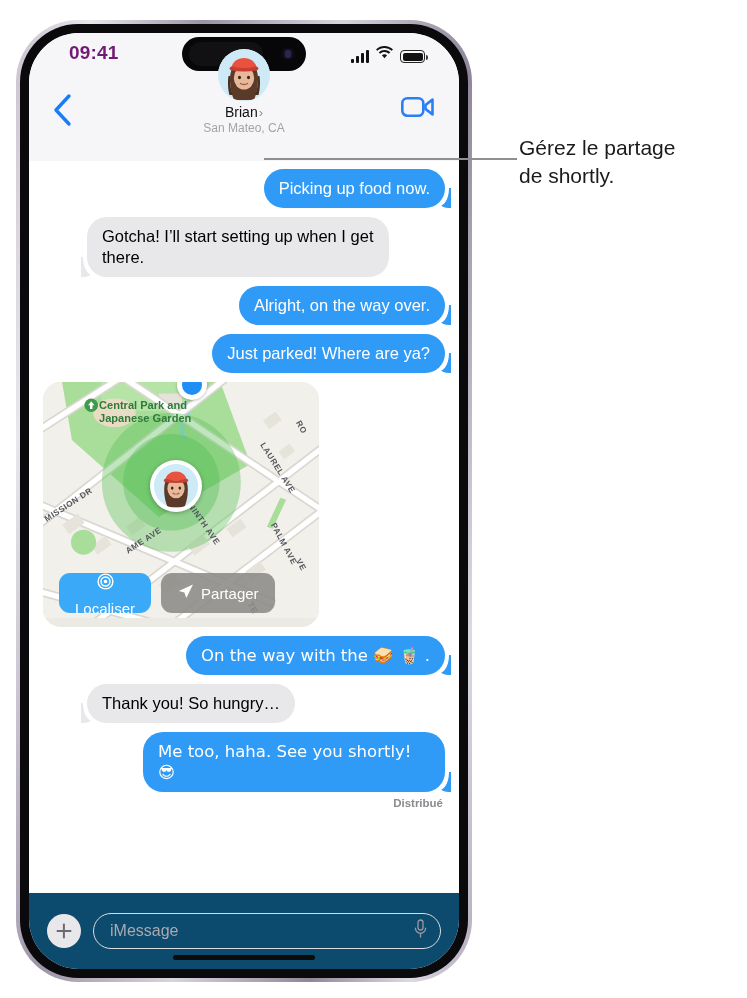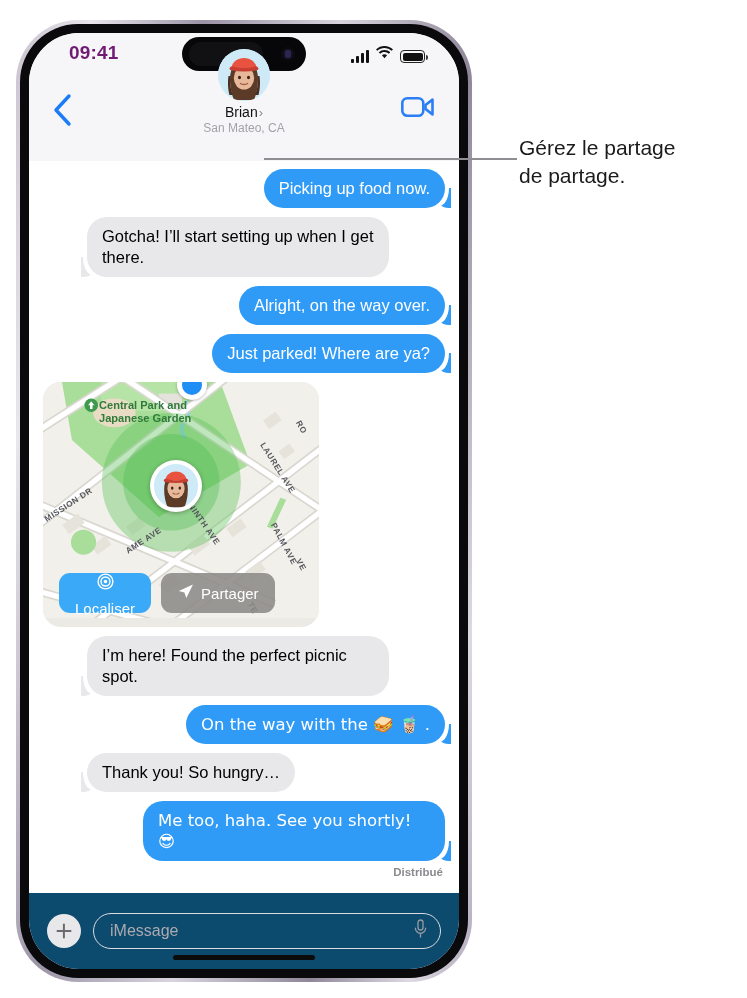--- a/index.html
+++ b/index.html
@@ -300,23 +300,20 @@
                <svg width="17" height="17" viewBox="0 0 17 17">
                       <path d="M16 1.6 L1.8 7.9 L7.4 9.6 L9.3 15 Z" fill="#fff"></path>
                     </svg>
              </span>
              <span>Partager</span>
            </div>
          </div>
        </div>
      </div>
 
-     <div class="row in">
-       <div class="bub in">I’m here! Found the perfect picnic spot.</div>
-     </div>
 
      <div class="row out">
        <div class="bub out emoji">On the way with the 🥪 🧋 .</div>
      </div>
 
      <div class="row in">
        <div class="bub in">Thank you! So hungry…</div>
      </div>
 
      <div class="row out">
@@ -342,14 +339,14 @@
 
    <div id="homebar"></div>
 
   </div>
  </div>
 </div>
 
 <div id="leader"></div>
 <div id="callout">
   <div>Gérez le partage</div>
-  <div>de partage.</div>
+  <div>de shortly.</div>
 </div>
 
 </body></html>

